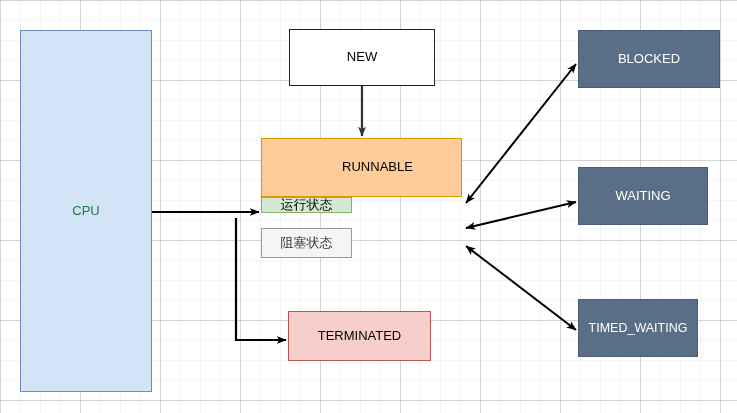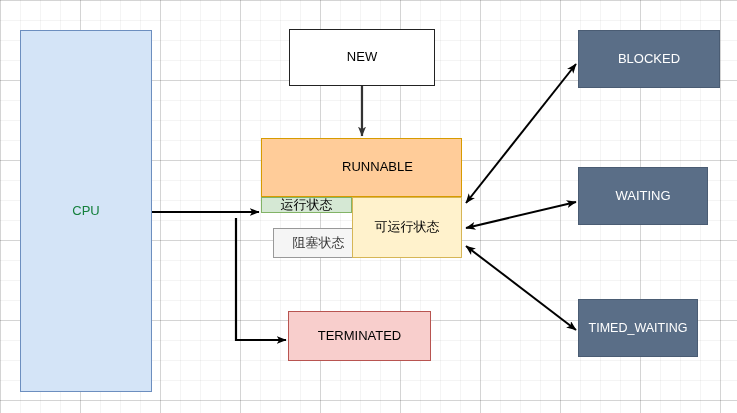--- a/index.html
+++ b/index.html
@@ -72,21 +72,20 @@
     color: #000000;
     font-size: 13px;
   }
   
   #node-blockedstate {
     left: 261px; top: 228px; width: 91px; height: 30px;
     background: #F5F5F5;
     border: 1.5px solid #999999;
     color: #333333;
     font-size: 13px;
-    margin-left: 12px;
   }
   
   #node-runnablestate {
     left: 352px; top: 197px; width: 110px; height: 61px;
     background: #FFF2CC;
     border: 1.5px solid #D6B656;
     color: #000000;
     font-size: 13px;
   }
   
@@ -171,23 +170,20 @@
   </div>
 
   <div class="node" id="node-running">
     <span class="node-label">运行状态</span>
   </div>
 
   <div class="node" id="node-blockedstate">
     <span class="node-label">阻塞状态</span>
   </div>
 
-  <div class="node" id="node-runnablestate">
-    <span class="node-label">可运行状态</span>
-  </div>
 
   <div class="node" id="node-terminated">
     <span class="node-label">TERMINATED</span>
   </div>
 
   <div class="node dark-node" id="node-blocked">
     <span class="node-label">BLOCKED</span>
   </div>
 
   <div class="node dark-node" id="node-waiting">

